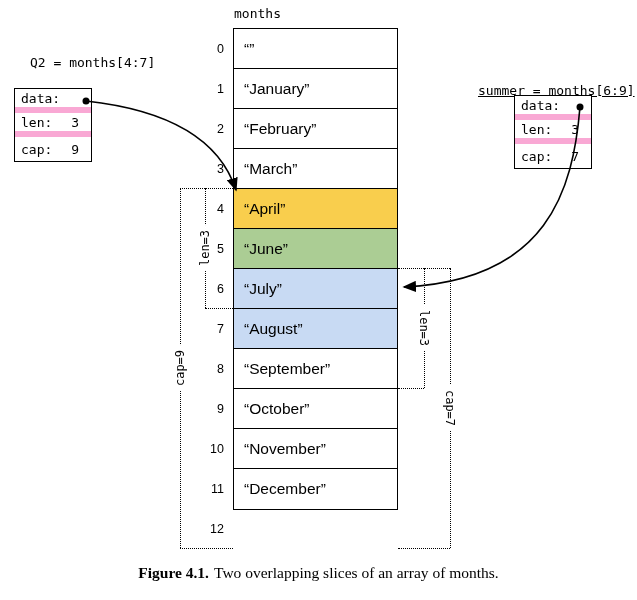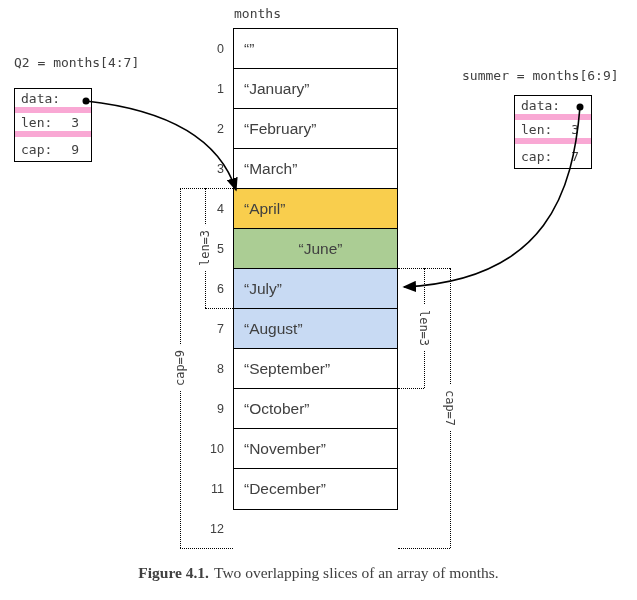--- a/index.html
+++ b/index.html
@@ -1,37 +1,37 @@
 <!DOCTYPE html>
 <html style="--q2-only: #F9CE4D; --overlap: #ABCD94; --summer-only: #C8DAF3;"><head>
 <meta charset="utf-8">
 <style>
   * { margin:0; padding:0; box-sizing:border-box; }
   body { background:#fff; }
   .canvas { position:relative; width:637px; height:600px; background:#fff;
-            font-family:"Liberation Sans",sans-serif; color:#404040; overflow:hidden; }
+            font-family:"Liberation Sans",sans-serif; color:#000000; overflow:hidden; }
   .mono { font-family:"DejaVu Sans Mono",monospace; font-size:13px; }
   .overlay { position:absolute; left:0; top:0; z-index:5; pointer-events:none; }
 
   .array-title { position:absolute; left:234px; top:6px; }
 
   .index-col { position:absolute; left:182px; top:29px; width:42px; }
   .idx { height:40px; line-height:40px; text-align:right; font-size:12.5px; }
 
   .array { position:absolute; left:233px; top:28px; width:165px; border:1px solid #000; background:#fff; }
   .cell { height:40px; border-bottom:1px solid #000; display:flex; align-items:center;
           padding-left:10px; font-size:15.5px; background:#fff; }
   .cell:last-child { border-bottom:none; }
   .c-q2     { background:var(--q2-only); }
-  .c-both   { background:var(--overlap);justify-content:center; }
+  .c-both   { background:var(--overlap); }
   .c-summer { background:var(--summer-only); }
 
-  .slice-header { position:absolute; white-space:nowrap; }
+  .slice-header { position:absolute; white-space:nowrap;margin-left:16px; }
   .q2-header     { left:14px;  top:55px; }
-  .summer-header { left:462px; top:68px; }
+  .summer-header { left:462px; top:83px;text-decoration:underline; }
   .slice-box { position:absolute; width:78px; border:1px solid #000; background:#fff; }
   .q2-box     { left:14px;  top:88px; }
   .summer-box { left:514px; top:95px; }
   .srow { height:24px; border-bottom:6px solid #f9a8d4; display:flex; align-items:center;
           justify-content:space-between; padding:0 12px 0 6px; }
   .srow:last-child { border-bottom:none; }
   .srow .mono { font-size:13px; }
 
   .vline { position:absolute; width:0; border-left:1.5px dotted #000; }
   .hline { position:absolute; height:0; border-top:1.5px dotted #000; }

